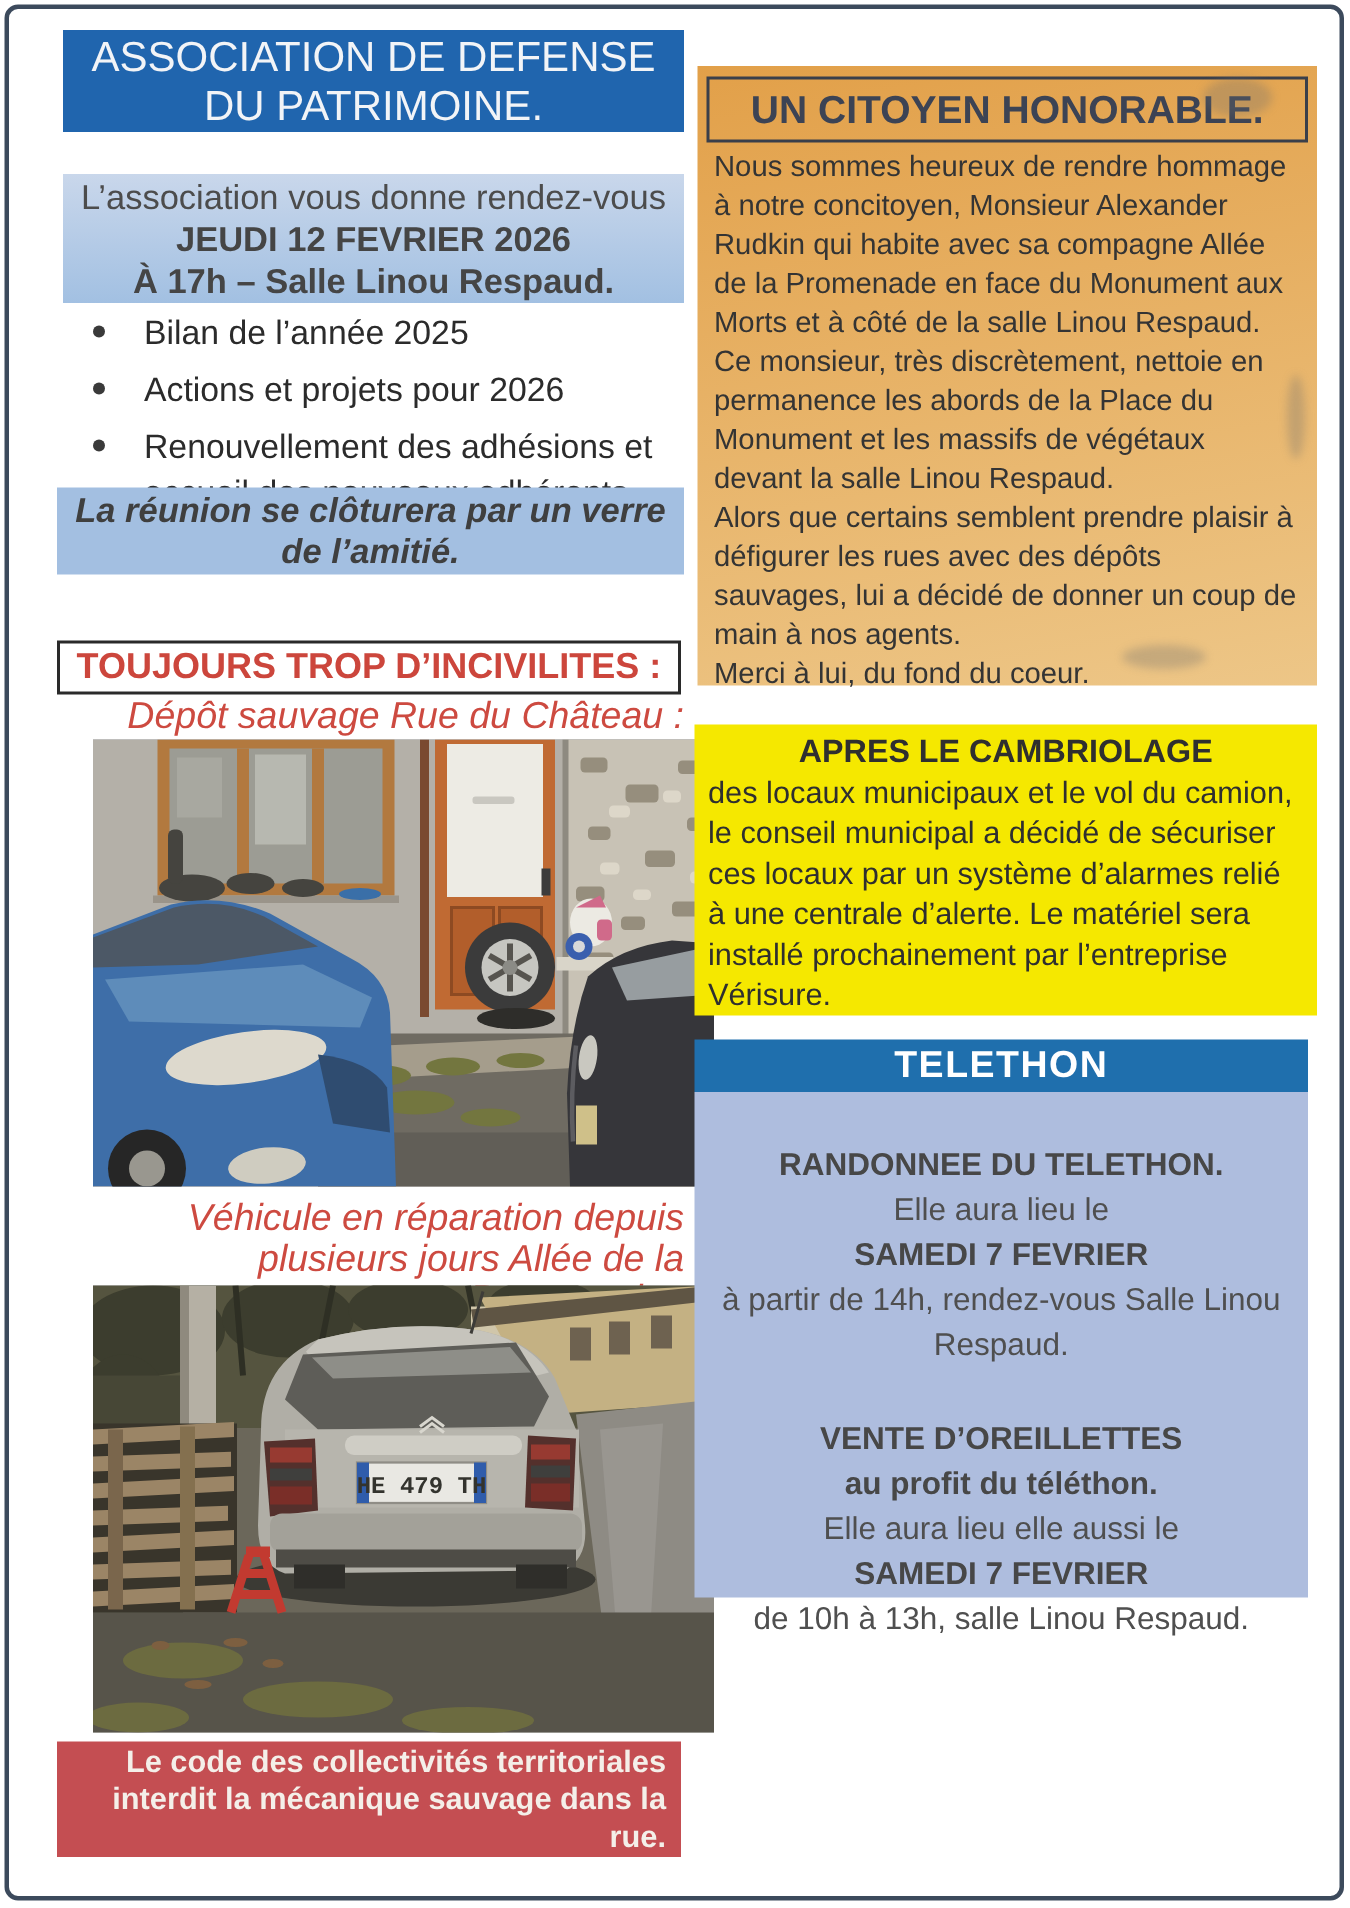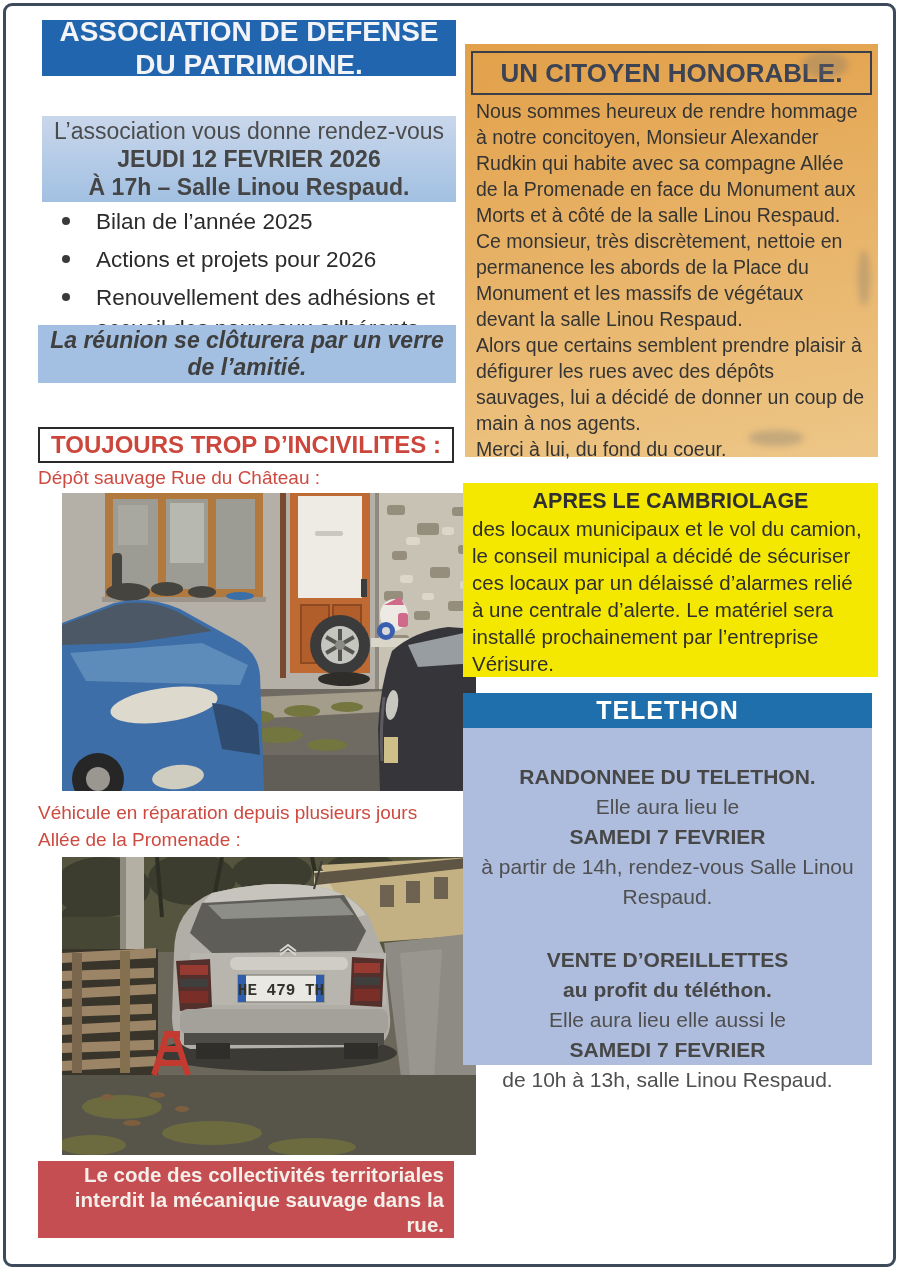--- a/index.html
+++ b/index.html
@@ -4,41 +4,41 @@
 <style>
   html,body{margin:0;padding:0;background:#ffffff;}
   .page{
     position:relative;width:900px;height:1272px;background:#fff;
     font-family:"Liberation Sans", sans-serif;color:#333;overflow:hidden;
   }
   .page-frame{position:absolute;left:3px;top:3px;right:4px;bottom:5px;
     border:3px solid #3c4a5c;border-radius:9px;pointer-events:none;}
   .abs{position:absolute;box-sizing:border-box;}
   
-  .assoc-title{left:42px;top:20px;width:414px;height:56px;background:#2065ae;
-    color:#f2f4f7;font-weight:bold;font-size:28px;line-height:33px;
+  .assoc-title{left:42px;top:20px;width:414px;height:68px;background:#2065ae;
+    color:#f2f4f7;font-weight:normal;font-size:28px;line-height:33px;
     display:flex;align-items:center;justify-content:center;text-align:center;}
   .meeting-box{left:42px;top:116px;width:414px;height:86px;
     background:linear-gradient(#c9d7eb,#a2c0e2);
     display:flex;flex-direction:column;align-items:center;justify-content:center;
     font-size:23px;line-height:28px;color:#4c4c4c;text-align:center;}
   .meeting-box .b{font-weight:bold;color:#454545;}
   .agenda{left:62px;top:206px;width:392px;margin:0;padding:0;list-style:none;
     font-size:22.5px;line-height:31px;color:#2b2b2b;}
   .agenda li{display:flex;margin-bottom:7px;}
   .agenda .dot{flex:0 0 auto;width:8px;height:8px;border-radius:50%;
     background:#3a3a3a;margin:11px 26px 0 0;}
   .closing-box{left:38px;top:325px;width:418px;height:58px;background:#a3bfe1;
     display:flex;align-items:center;justify-content:center;text-align:center;
     font-style:italic;font-weight:bold;font-size:23px;line-height:27px;color:#3f3f3f;}
   .inciv-title{left:38px;top:427px;width:416px;height:36px;border:2px solid #2a2a2a;
     display:flex;align-items:center;justify-content:center;
     color:#cc463c;font-weight:bold;font-size:24px;}
-  .caption{left:38px;width:418px;color:#cd4a40;font-size:19px;
-    line-height:27px;text-align:left;}
+  .caption{left:38px;width:418px;color:#cd4a40;font-style:italic;font-size:25px;
+    line-height:27px;text-align:right;}
   .caption-1{top:464px;}
   .caption-2{top:799px;}
   .photo{left:42px;width:414px;height:298px;background:#888;margin-left:20px;}
   .photo-1{top:493px;}
   .photo-2{top:857px;}
   .photo svg{display:block;width:100%;height:100%;}
   .notice-box{left:38px;top:1161px;width:416px;height:77px;background:#c44e52;
     display:flex;align-items:center;justify-content:center;text-align:right;
     color:#f4efe9;font-weight:bold;font-size:20.5px;line-height:25px;padding:2px 10px;}
   
@@ -319,21 +319,21 @@
     <div class="citoyen-title">
       <span>UN CITOYEN HONORABLE.</span>
     </div>
     <p>Nous sommes heureux de rendre hommage à notre concitoyen, Monsieur Alexander Rudkin qui habite avec sa compagne Allée de la Promenade en face du Monument aux Morts et à côté de la salle Linou Respaud. Ce monsieur, très discrètement, nettoie en permanence les abords de la Place du Monument et les massifs de végétaux devant la salle Linou Respaud.</p>
     <p>Alors que certains semblent prendre plaisir à défigurer les rues avec des dépôts sauvages, lui a décidé de donner un coup de main à nos agents.</p>
     <p>Merci à lui, du fond du coeur.</p>
   </div>
 
   <div class="abs cambriolage-box">
     <div class="cambriolage-title">APRES LE CAMBRIOLAGE</div>
-    <div>des locaux municipaux et le vol du camion, le conseil municipal a décidé de sécuriser ces locaux par un délaissé d’alarmes relié à une centrale d’alerte. Le matériel sera installé prochainement par l’entreprise Vérisure.</div>
+    <div>des locaux municipaux et le vol du camion, le conseil municipal a décidé de sécuriser ces locaux par un système d’alarmes relié à une centrale d’alerte. Le matériel sera installé prochainement par l’entreprise Vérisure.</div>
   </div>
 
   <div class="abs telethon-header">
     <span>TELETHON</span>
   </div>
 
   <div class="abs telethon-body">
     <div class="b">RANDONNEE DU TELETHON.</div>
     <div>Elle aura lieu le</div>
     <div class="b">SAMEDI 7 FEVRIER</div>

